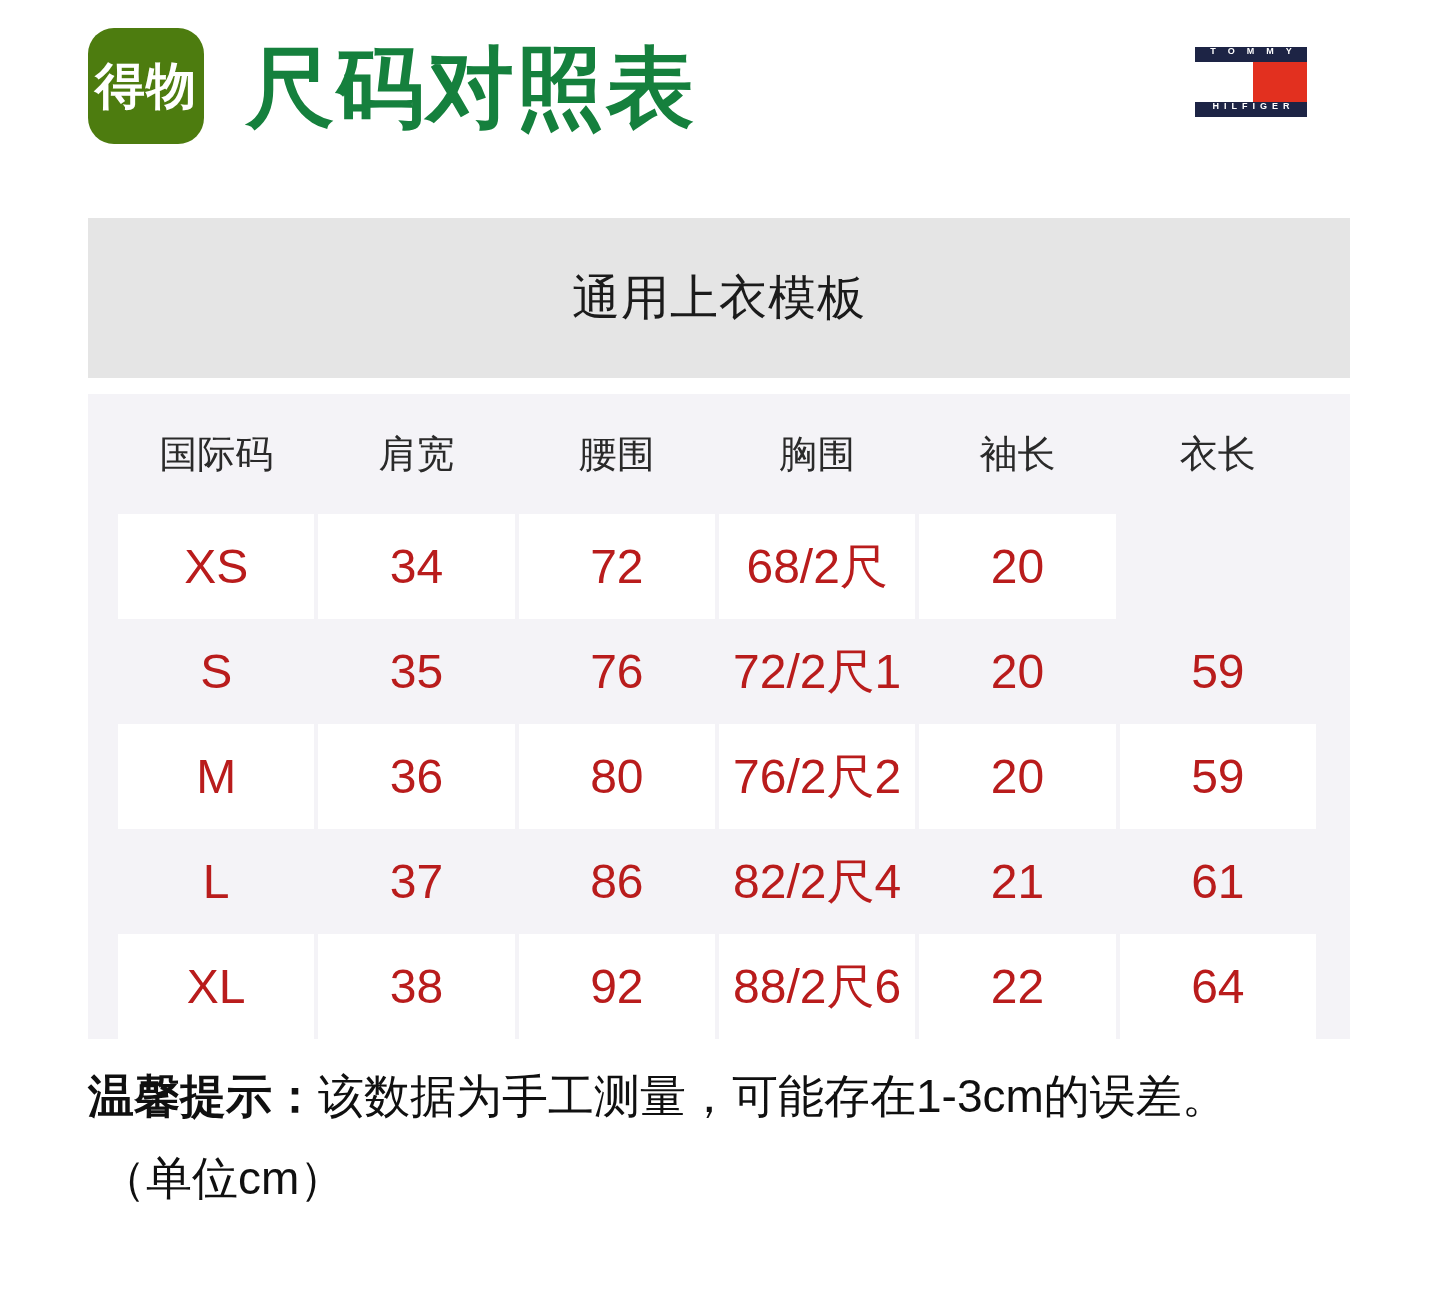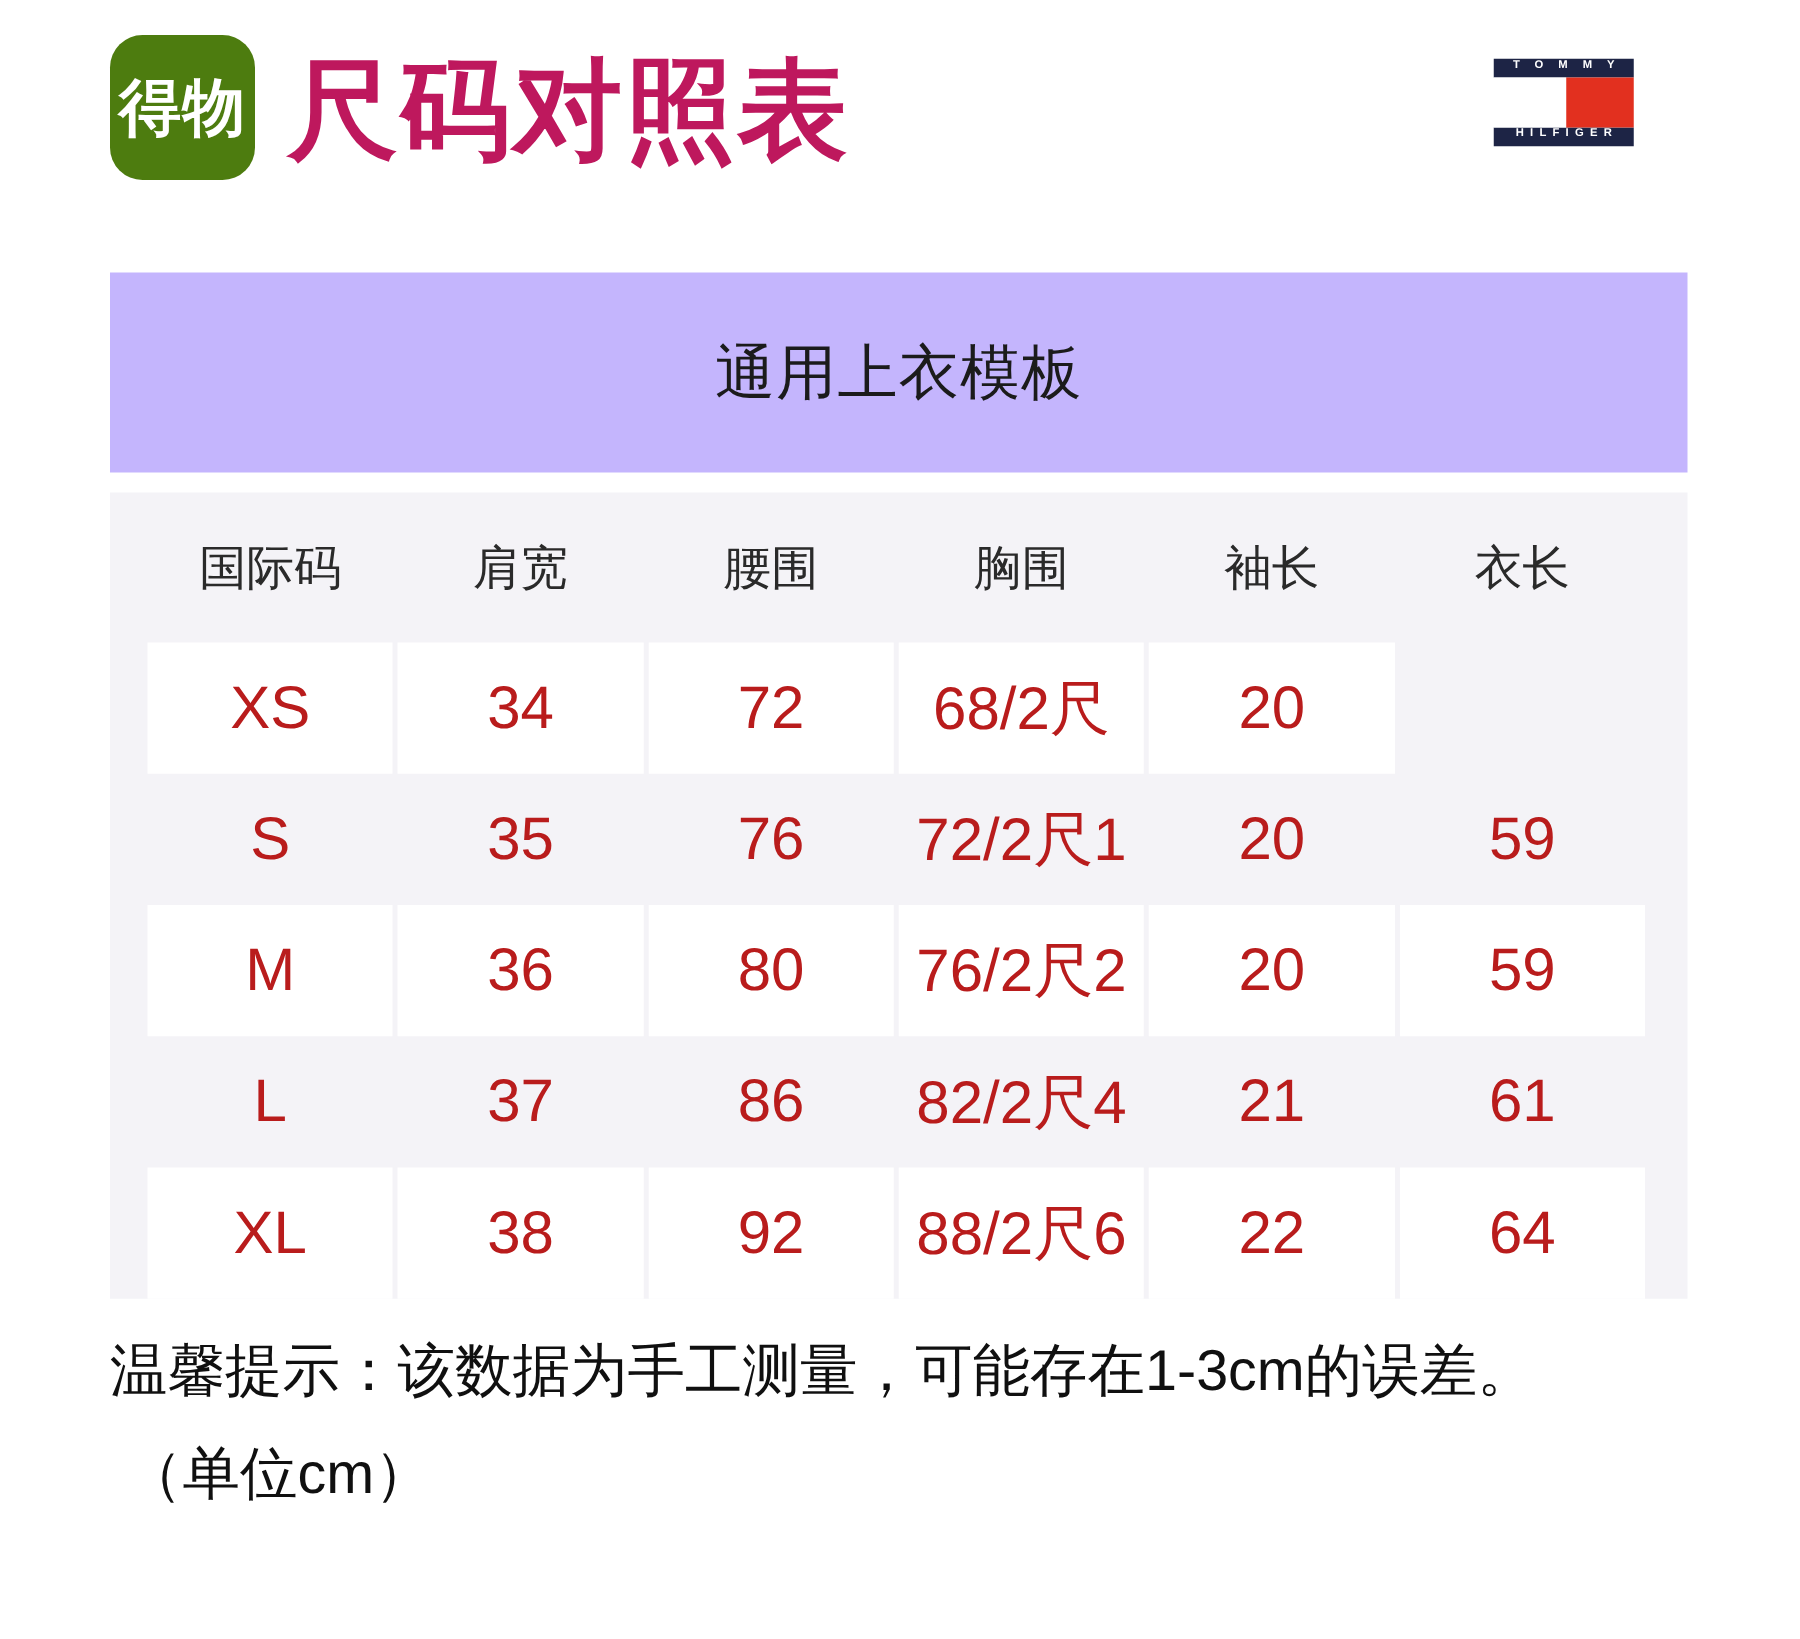--- a/index.html
+++ b/index.html
@@ -19,43 +19,43 @@
     position:absolute; left:88px; top:28px;
     width:116px; height:116px;
     background:#4d7c0f;
     border-radius:26px;
     display:flex; align-items:center; justify-content:center;
   }
   .app-logo span {
     color:#ffffff; font-size:50px; font-weight:bold; letter-spacing:1px;
   }
   .page-title {
-    position:absolute; left:230px; top:36px;
-    font-size:88px; font-weight:600; color:#be185d;
+    position:absolute; left:246px; top:36px;
+    font-size:88px; font-weight:600; color:#15803d;
     letter-spacing:2px; line-height:1.18; white-space:nowrap;
   }
 
   
   .th-logo { position:absolute; left:1195px; top:47px; width:112px; }
   .th-bar {
     height:15px; background:#1d2445;
     display:flex; align-items:flex-start; justify-content:center;
     color:#ffffff; font-size:9px; font-weight:bold; line-height:1;
   }
   .th-bar .th-word { letter-spacing:12px; margin-right:-12px; white-space:nowrap; }
   .th-bar .th-word.tight { letter-spacing:5px; margin-right:-5px; }
   .th-mid { height:40px; display:flex; }
   .th-white { width:58px; background:#ffffff; }
   .th-red { flex:1; background:#e2301f; }
 
   
   .template-banner {
     margin:74px 88px 10px 88px;
     width:1262px; height:160px;
-    background:#c4b5fd;
+    background:#e5e5e5;
     display:flex; align-items:center; justify-content:center;
     font-size:48px; color:#1b1b1b; letter-spacing:1px;
   }
 
   
   .size-table {
     margin:16px 88px 0 88px;
     width:1262px;
     background:#f4f3f7;
     padding:0 34px 0 30px;
@@ -71,21 +71,21 @@
   .t-data .t-cell { font-size:48px; color:#b91c1c; }
   .t-cell {
     display:flex; align-items:center; justify-content:center;
     text-align:center; white-space:nowrap;
   }
   .t-data.row-white .t-cell { background:#ffffff; }
 
   
   .notice { margin:28px 88px 0 88px; font-size:46px; color:#101010; }
   .notice-line1 { line-height:1.3; }
-  .notice-line1 strong { font-weight:normal; }
+  .notice-line1 strong { font-weight:bold; }
   .notice-line2 { margin-top:22px; padding-left:12px; line-height:1.3; }
 </style>
 </head>
 <body>
 
 <header class="page-header">
   <div class="app-logo">
     <span>得物</span>
   </div>
   <h1 class="page-title">尺码对照表</h1>

